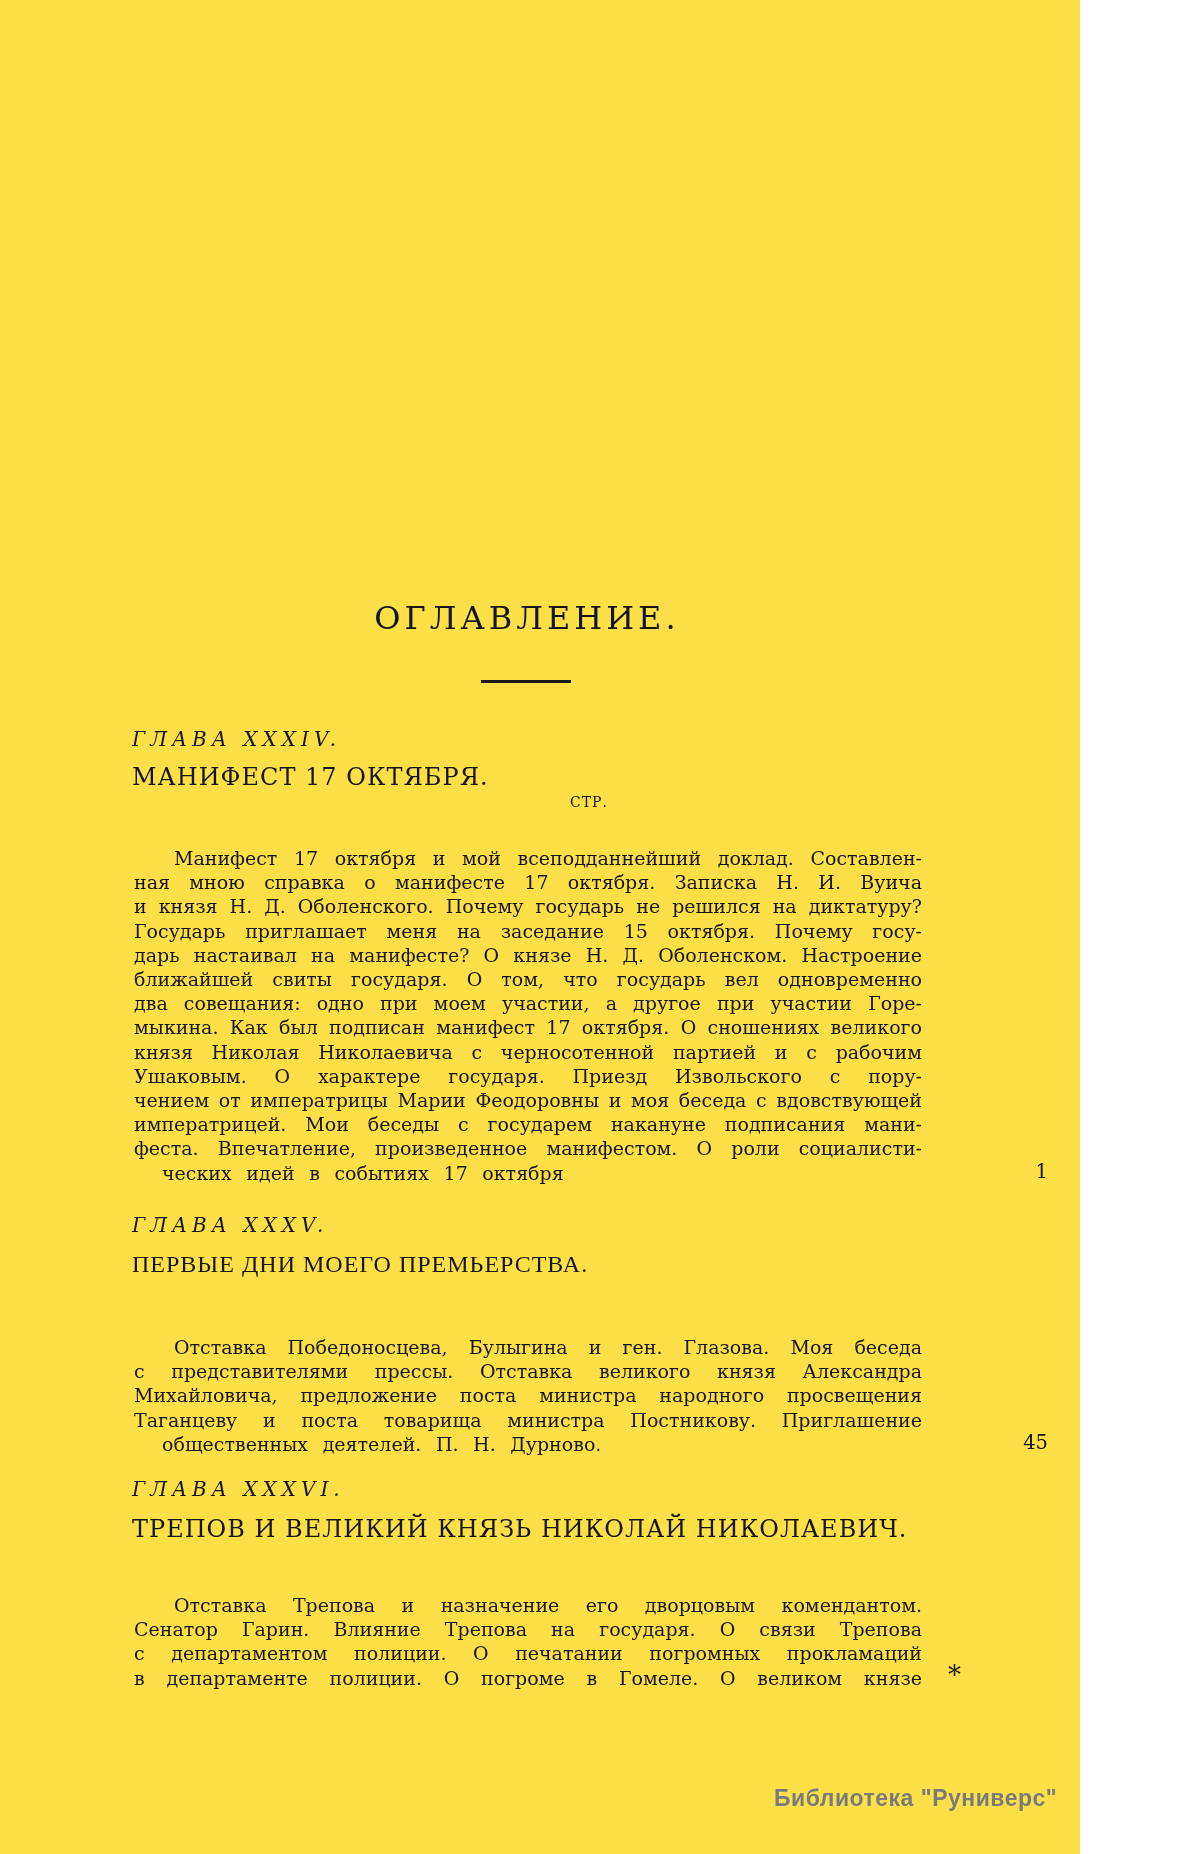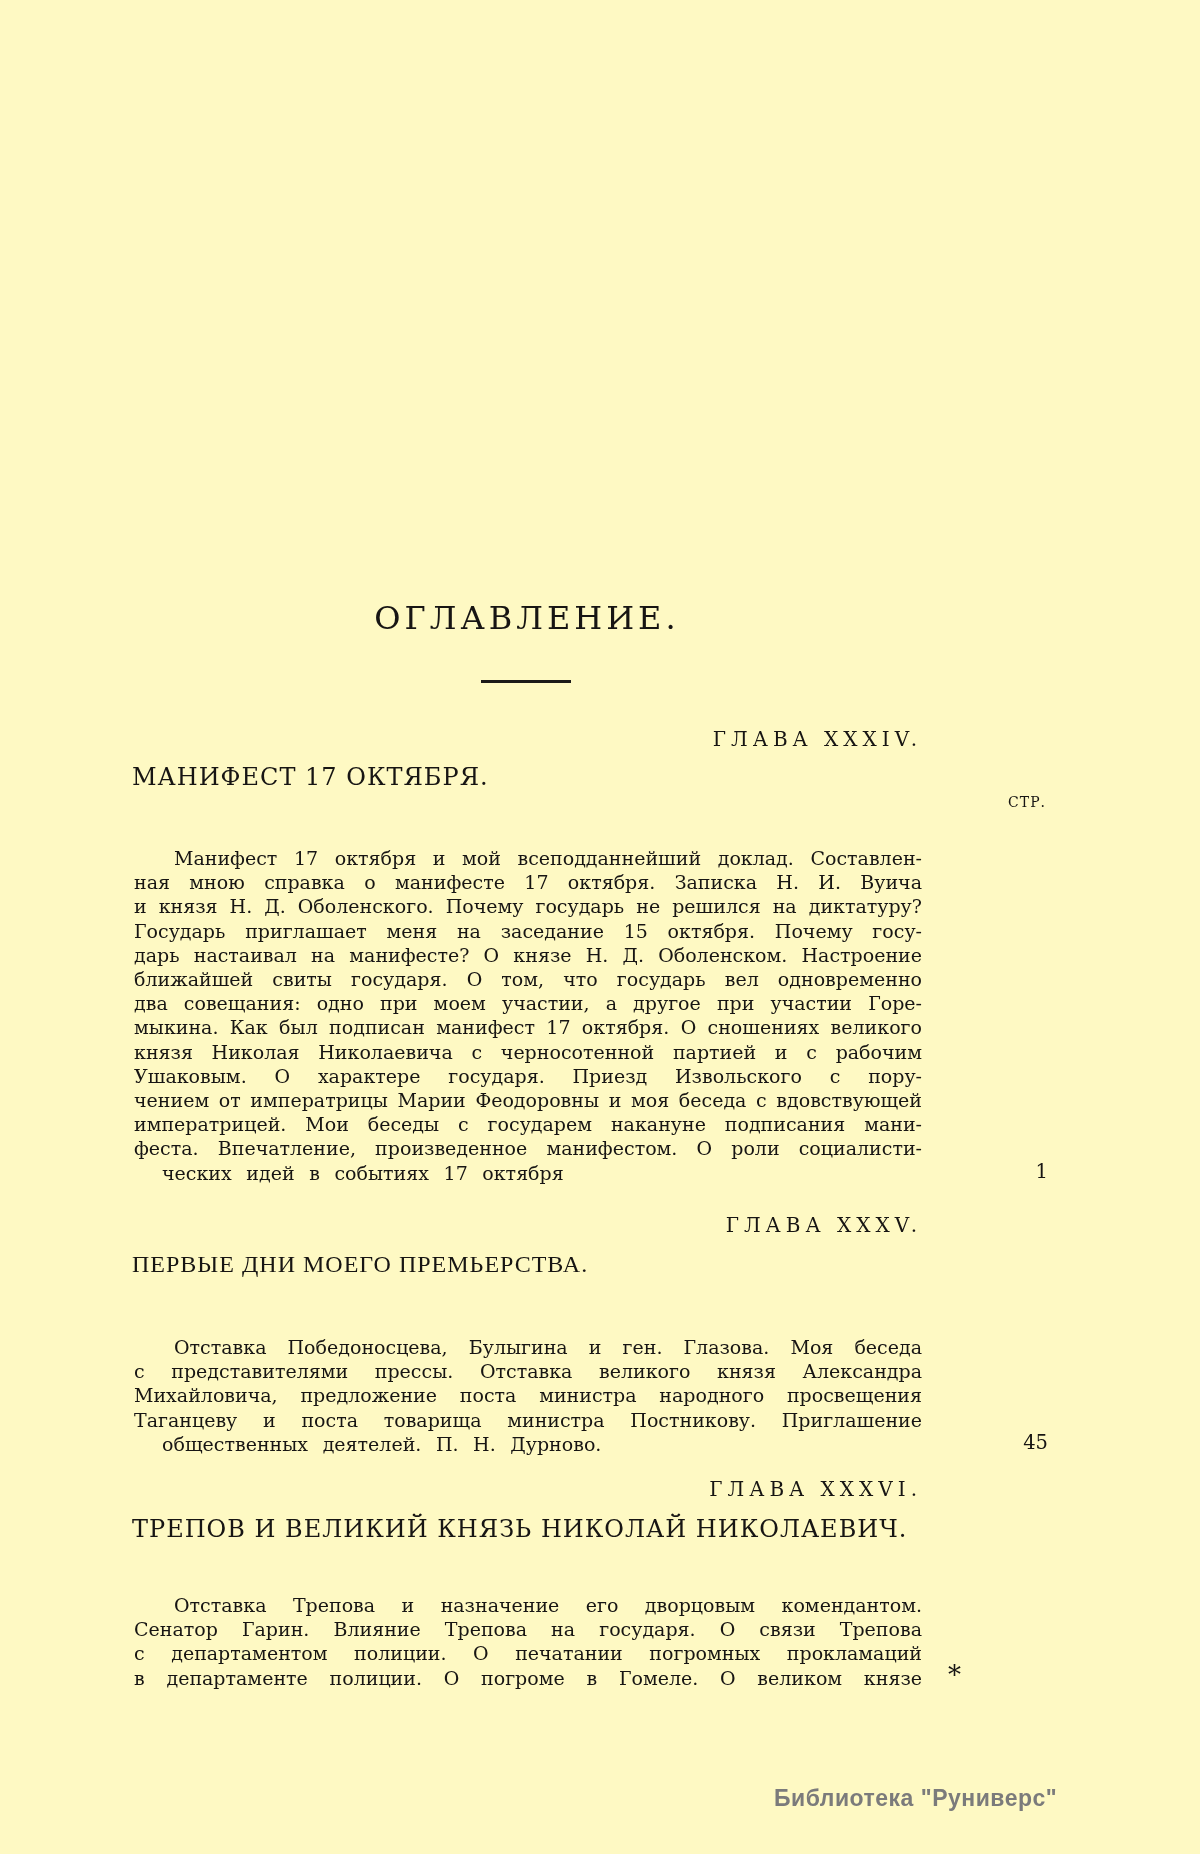--- a/index.html
+++ b/index.html
@@ -1,20 +1,20 @@
 <!DOCTYPE html>
 <html><head>
 <meta charset="utf-8">
 <style>
   html, body { margin: 0; padding: 0; }
   .page {
     position: relative;
-    width: 1200px;
+    width: 1080px;
     height: 1854px;
-    background: #fef9c3;
+    background: #fde047;
     color: #171513;
     font-family: "DejaVu Serif", "Liberation Serif", serif;
     overflow: hidden;
   }
   .doc-title {
     position: absolute;
     left: 132px; top: 599px; width: 790px;
     text-align: center;
     font-size: 32px;
     letter-spacing: 4px;
@@ -22,42 +22,43 @@
   }
   .title-rule {
     position: absolute;
     left: 481px; top: 680px;
     width: 90px; height: 3px;
     background: #1c1a18;
   }
   .ch-heading {
     position: absolute;
     left: 132px; width: 790px;
-    text-align: right;
+    text-align: left;
     font-size: 20px;
     letter-spacing: 5px;
     white-space: nowrap;
+    font-style: italic;
   }
   .ch-title {
     position: absolute;
     left: 132px; width: 790px;
     font-size: 24px;
     letter-spacing: 1px;
     white-space: nowrap;
   }
   .heading-1 { top: 727px; }
   .title-1   { top: 763px; }
   .heading-2 { top: 1213px; }
   .title-2   { top: 1251px; font-family: Liberation Serif, serif; }
   .heading-3 { top: 1477px; }
   .title-3   { top: 1515px; }
   .str-label {
     position: absolute;
     left: 132px; top: 794px; width: 914px;
-    text-align: right;
+    text-align: center;
     font-size: 14px;
     letter-spacing: 1px;
   }
   .summary {
     position: absolute;
     left: 134px; width: 788px;
     font-size: 19px;
     line-height: 24.2px;
   }
   .summary-1 { top: 812px; }

